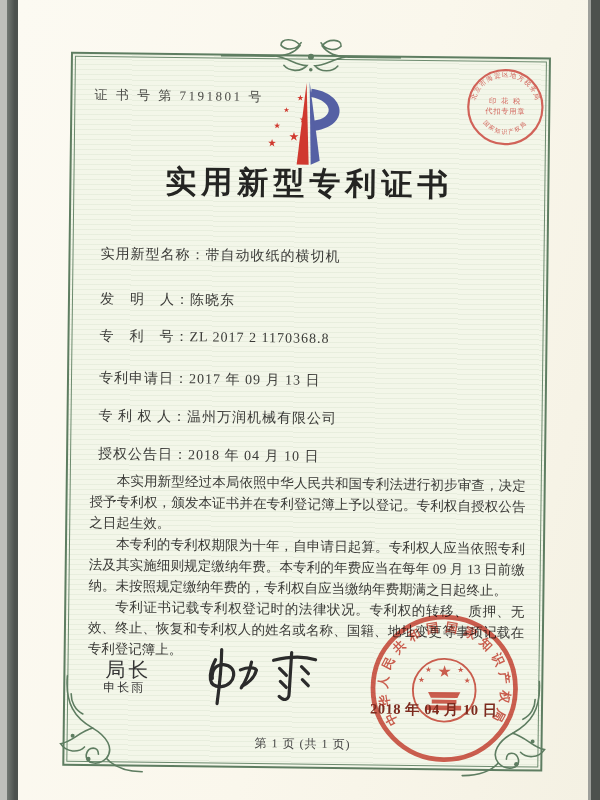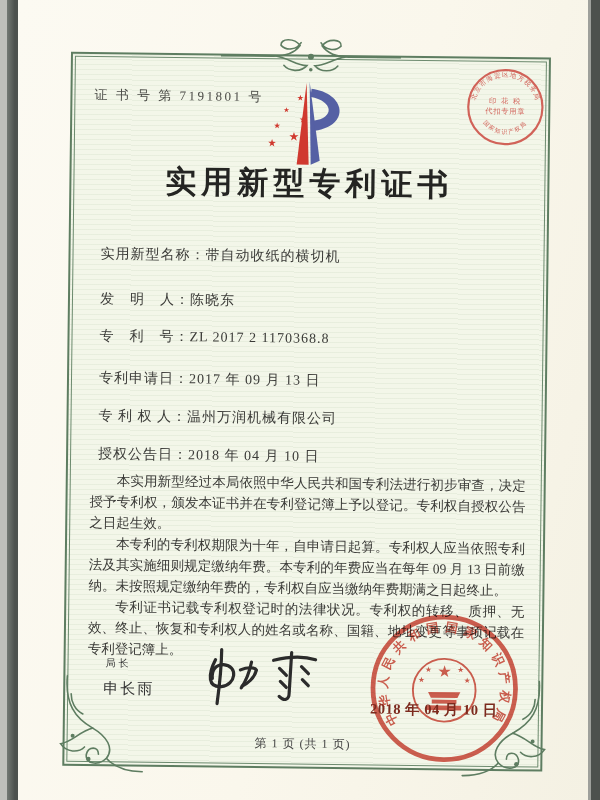--- a/index.html
+++ b/index.html
@@ -44,22 +44,22 @@
     position:absolute;left:0;right:0;top:106px;text-align:center;
     font-size:31px;font-weight:600;letter-spacing:5px;color:#242422;
   }
   .field-row{position:absolute;left:30px;font-size:14px;color:#3b3b38;letter-spacing:1px;white-space:nowrap;}
   .field-row .f-label{color:#3b3b38;}
   .paras{
     position:absolute;left:22px;right:18px;top:416px;
     font-size:13.5px;line-height:21px;color:#3a3a37;text-align:justify;
   }
   .paras p{margin:0;text-indent:2em;}
-  .director-title{position:absolute;left:40px;top:602px;font-size:10px;letter-spacing:3px;color:#333;}
-  .director-name{position:absolute;left:38px;top:625px;font-size:15px;letter-spacing:2px;color:#333;}
+  .director-title{position:absolute;left:40px;top:602px;font-size:20px;letter-spacing:3px;color:#333;}
+  .director-name{position:absolute;left:38px;top:625px;font-size:12px;letter-spacing:2px;color:#333;}
   .signature{position:absolute;left:128px;top:588px;}
   .issuing-seal{position:absolute;left:303px;top:554px;opacity:.88;mix-blend-mode:multiply;}
   .seal-date{
     position:absolute;left:305px;top:642px;font-size:14.5px;color:#7c2a1e;
     letter-spacing:.5px;font-weight:600;white-space:nowrap;
   }
   .page-footer{
     position:absolute;left:0;right:0;top:679px;text-align:center;
     font-size:12px;color:#444;letter-spacing:1px;
   }

